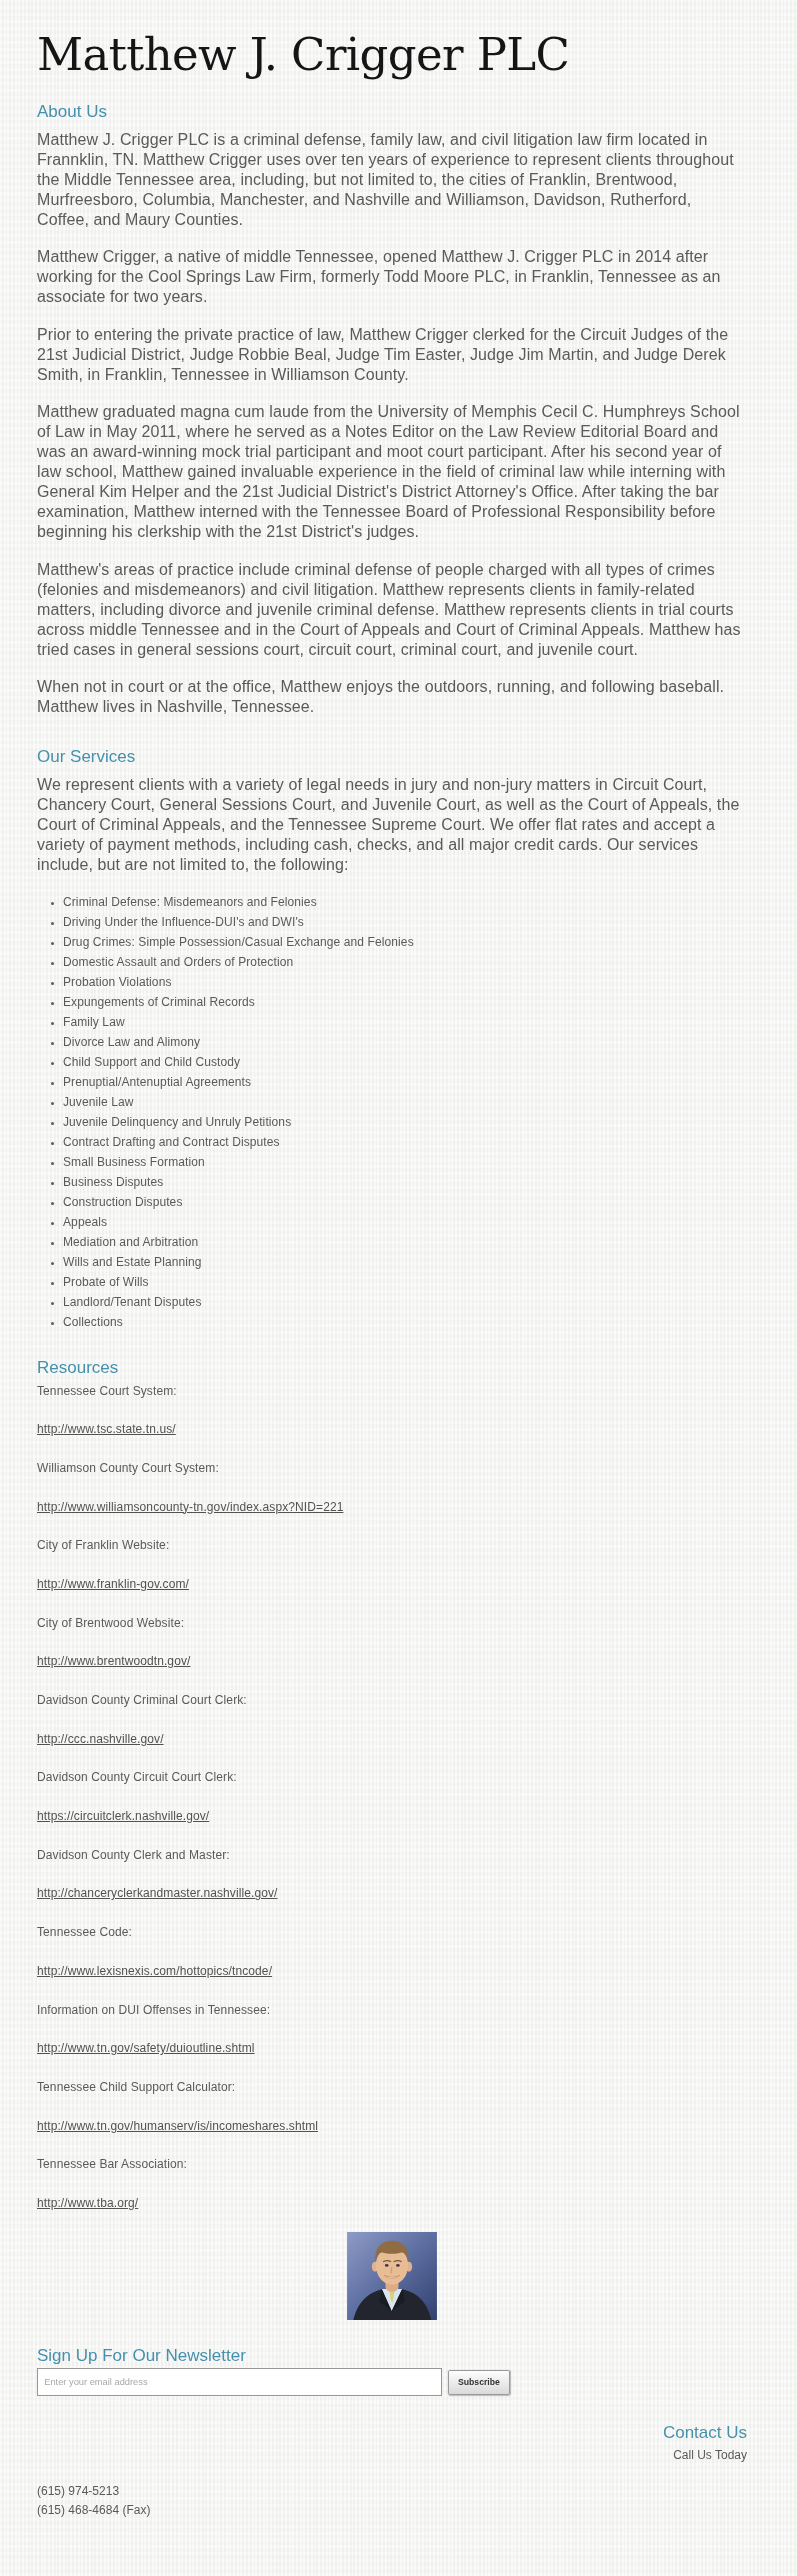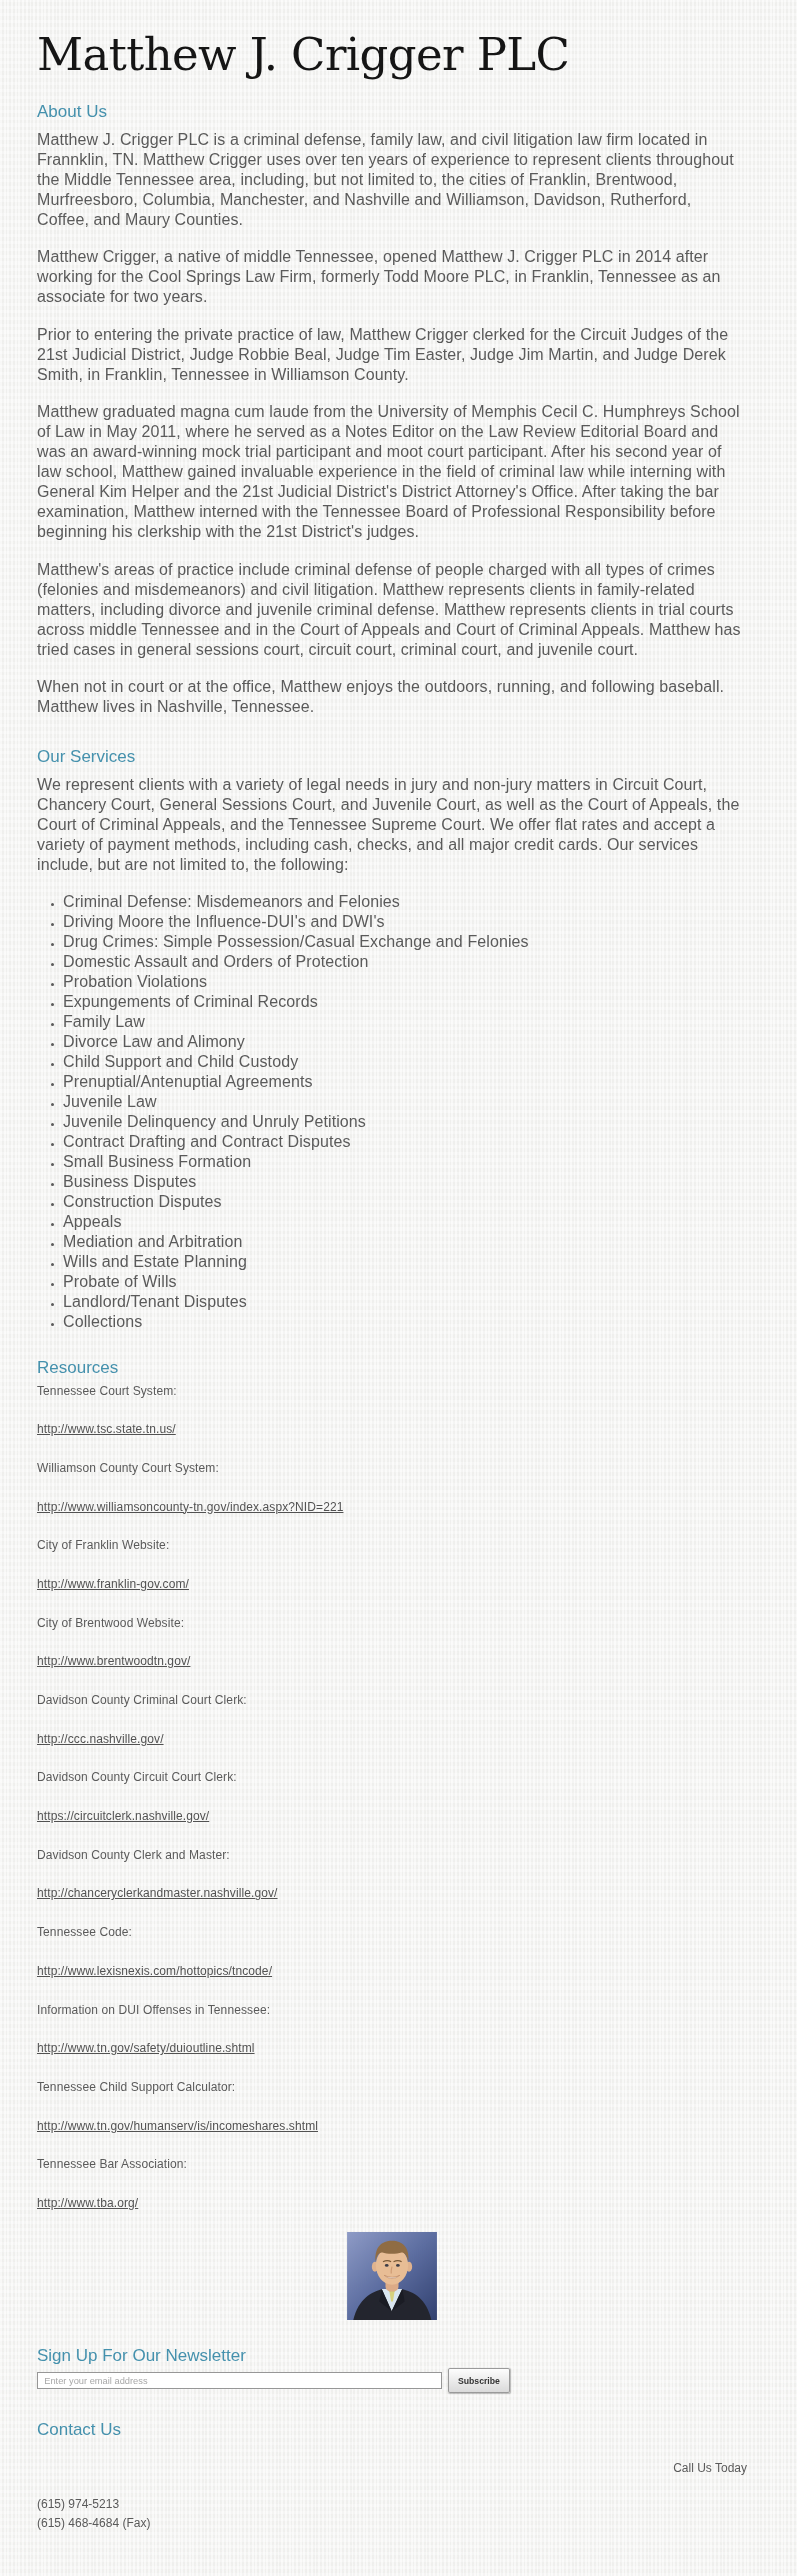--- a/index.html
+++ b/index.html
@@ -31,51 +31,51 @@
   }
   h3.sec-heading {
     font-weight:normal;
     font-size:17px; line-height:22.4px;
     color:#4591ad;
     margin:17.4px 0 6.2px 0;
   }
   .services-sec h3.sec-heading { margin-top:29px; }
   .resources-sec h3.sec-heading { margin-top:25px; margin-bottom:1.2px; }
   .newsletter-sec h3.sec-heading { margin-top:26px; margin-bottom:2.5px; line-height:20px; }
-  .contact-sec h3.sec-heading { margin-top:26px; margin-bottom:16px; }
+  .contact-sec h3.sec-heading { margin-top:26px; margin-bottom:0;text-align:right; }
 
   p.body-p {
     font-size:16px; line-height:20px;
     color:#5a5a5a; letter-spacing:0.1px;
     max-width:710px;
     margin:0 0 17.4px 0;
   }
   ul.services-list {
     margin:17.4px 0 0 0; padding:0 0 0 26px;
     list-style:disc;
   }
   ul.services-list li {
-    font-size:16px; line-height:20px;
+    font-size:12px; line-height:20px;
     color:#5a5a5a; letter-spacing:0.1px;
   }
   ul.services-list li::marker { color:#5a5a5a; font-size:9.3px; }
 
   p.res-label, p.res-link {
     font-size:12px; line-height:20px;
     color:#5a5a5a; letter-spacing:0.1px;
     margin:0 0 18.7px 0;
   }
   p.res-link a { color:#525252; text-decoration:underline; cursor:pointer;margin-top:27px; }
 
   figure.photo { margin:0 auto; width:90px; height:88px; display:block; }
   figure.photo svg { display:block; }
 
   .form-row { display:flex; align-items:center; }
   input.email-input {
-    width:405px; height:17px; box-sizing:border-box;
+    width:405px; height:28px; box-sizing:border-box;
     border:0.6px solid #979797; background:#ffffff;
     padding:0 6.2px; font-size:9.3px; color:#444;
     font-family:"Liberation Sans", sans-serif;
     outline:none;
   }
   input.email-input::placeholder { color:#a8a8a8; }
   button.subscribe-btn {
     margin-left:5.6px; height:25px; padding:0 9.3px;
     font-size:8.7px; font-weight:bold; color:#333;
     background:linear-gradient(#fdfdfd, #dadada);
@@ -114,21 +114,21 @@
       </div>
   </section>
 
   <section class="services-sec">
     <h3 class="sec-heading">Our Services</h3>
     <p class="body-p">We represent clients with a variety of legal needs in jury and non-jury matters in Circuit Court, Chancery Court, General Sessions Court, and Juvenile Court, as well as the Court of Appeals, the Court of Criminal Appeals, and the Tennessee Supreme Court. We offer flat rates and accept a variety of payment methods, including cash, checks, and all major credit cards. Our services include, but are not limited to, the following:</p>
     <ul class="services-list">
 
         <li>Criminal Defense: Misdemeanors and Felonies</li>
 
-        <li>Driving Moore the Influence-DUI's and DWI's</li>
+        <li>Driving Under the Influence-DUI's and DWI's</li>
 
         <li>Drug Crimes: Simple Possession/Casual Exchange and Felonies</li>
 
         <li>Domestic Assault and Orders of Protection</li>
 
         <li>Probation Violations</li>
 
         <li>Expungements of Criminal Records</li>
 
         <li>Family Law</li>

